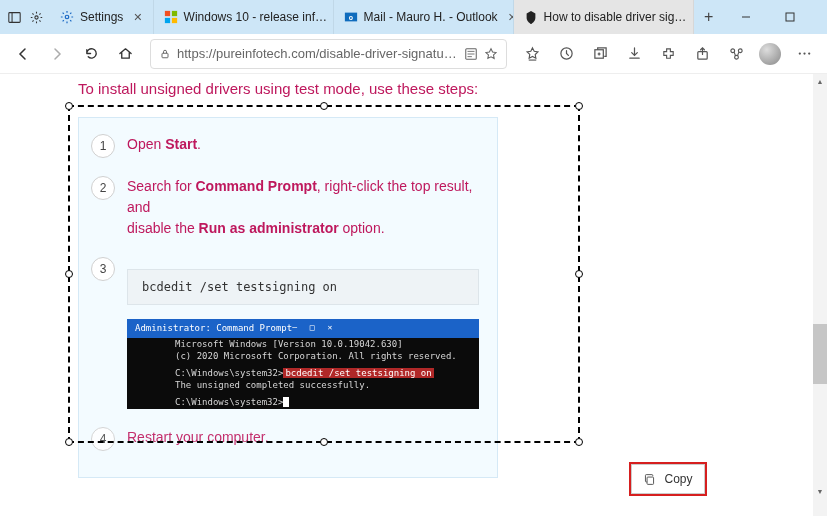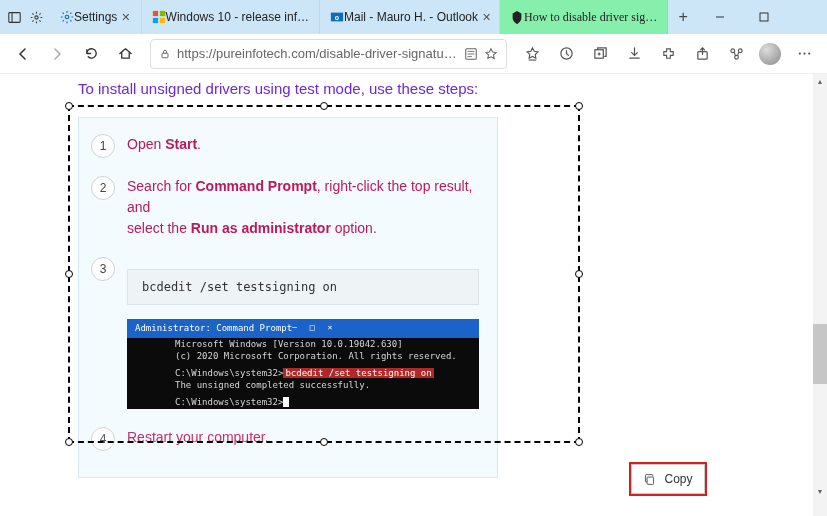--- a/index.html
+++ b/index.html
@@ -2,38 +2,38 @@
 <html><head>
 <meta charset="utf-8">
 <style>
   * { margin: 0; padding: 0; box-sizing: border-box; }
   body { font-family: "Segoe UI", Arial, sans-serif; font-size: 13px; background: #fff; width: 827px; height: 516px; overflow: hidden; position: relative; }
   
   .titlebar { height: 34px; background: #cde6f7; display: flex; align-items: stretch; }
   .titlebar-left { display:flex; align-items:center; gap:6px; padding:0 6px;}
   .titlebar-left .tb-icon { width:16px; height:16px; display:flex; align-items:center; justify-content:center; color:#333;}
   .tabs { display:flex; flex:1; }
-  .tab { display:flex; align-items:center; padding:0 10px; border-right:1px solid rgba(0,0,0,0.06); color:#222; font-size:12px; position:relative; max-width:180px; overflow:hidden; white-space:nowrap; }
+  .tab { display:flex; align-items:center; padding:0 10px; gap:6px; border-right:1px solid rgba(0,0,0,0.06); color:#222; font-size:12px; position:relative; max-width:180px; overflow:hidden; white-space:nowrap; }
   .tab .favicon { width:14px; height:14px; flex-shrink:0; }
-  .tab.active { background:#86efac;font-family:Liberation Serif, serif; }
+  .tab.active { background:#e5e5e5; }
   .tab .close { margin-left:4px; color:#555; font-size:11px; }
   .newtab { width:30px; display:flex; align-items:center; justify-content:center; color:#444; font-size:16px;}
   .win-controls { display:flex; }
   .win-btn { width:44px; display:flex; align-items:center; justify-content:center; color:#222; font-size:12px;}
   .win-btn.close-x { color:#222; }
   
   .toolbar { height:40px; background:#fff; display:flex; align-items:center; padding:0 8px; gap:4px; border-bottom:1px solid #eee;}
   .tbtn { width:30px; height:30px; display:flex; align-items:center; justify-content:center; color:#555; border-radius:4px; position:relative;}
   .url-bar { flex:1; margin:0 6px; height:30px; border:1px solid #ddd; border-radius:4px; display:flex; align-items:center; padding:0 8px; gap:6px; color:#666; font-size:13px; overflow:hidden;}
   .url-bar .lock { color:#666; }
   .url-text { white-space:nowrap; overflow:hidden; text-overflow:ellipsis; flex:1;}
   .avatar { width:22px; height:22px; border-radius:50%; background: radial-gradient(circle at 35% 30%, #ddd, #888); }
   
   .content-area { position:absolute; top:74px; left:0; right:0; bottom:0; overflow:hidden; padding: 6px 0 0 78px;}
-  .intro { font-size:15px; color:#6d28d9; margin-bottom:20px;}
+  .intro { font-size:15px; color:#be185d; margin-bottom:20px;}
   
   .snip-box { position:absolute; left:68px; top:105px; width:512px; height:338px; border:2px dashed #000; }
   .handle { position:absolute; width:8px; height:8px; background:#fff; border:1px solid #000; border-radius:50%;}
   .h-tl{top:-5px;left:-5px;} .h-tm{top:-5px;left:calc(50% - 4px);} .h-tr{top:-5px;right:-5px;}
   .h-ml{top:calc(50% - 4px);left:-5px;} .h-mr{top:calc(50% - 4px);right:-5px;}
   .h-bl{bottom:-5px;left:-5px;} .h-bm{bottom:-5px;left:calc(50% - 4px);} .h-br{bottom:-5px;right:-5px;}
   
   .steps-card { width:420px; border:1px solid #d5e9f6; background:#f3fbff; padding:16px 18px 8px 12px;}
   .step { display:flex; gap:12px; margin-bottom:18px; align-items:flex-start;}
   .step-num { width:24px; height:24px; border:1px solid #d0d0d0; background:#fff; border-radius:50%; display:flex; align-items:center; justify-content:center; font-size:12px; color:#444; flex-shrink:0;}
@@ -244,21 +244,21 @@
   <div class="steps-card">
     <div class="step">
       <div class="step-num">1</div>
       <div class="step-body">
         <div class="step-text"><span>Open </span><b>Start</b><span>.</span></div>
       </div>
     </div>
     <div class="step">
       <div class="step-num">2</div>
       <div class="step-body">
-        <div class="step-text"><span>Search for </span><b>Command Prompt</b><span>, right-click the top result, and</span><br><span>select the </span><b>Run as administrator</b><span> option.</span></div>
+        <div class="step-text"><span>Search for </span><b>Command Prompt</b><span>, right-click the top result, and</span><br><span>disable the </span><b>Run as administrator</b><span> option.</span></div>
       </div>
     </div>
     <div class="step">
       <div class="step-num">3</div>
       <div class="step-body">
         <div class="code-block">bcdedit /set testsigning on</div>
         <div class="terminal">
           <div class="term-title">
             <span class="tt">Administrator: Command Prompt</span>
             <span style="font-size:8px; letter-spacing:4px;">— □ ✕</span>

